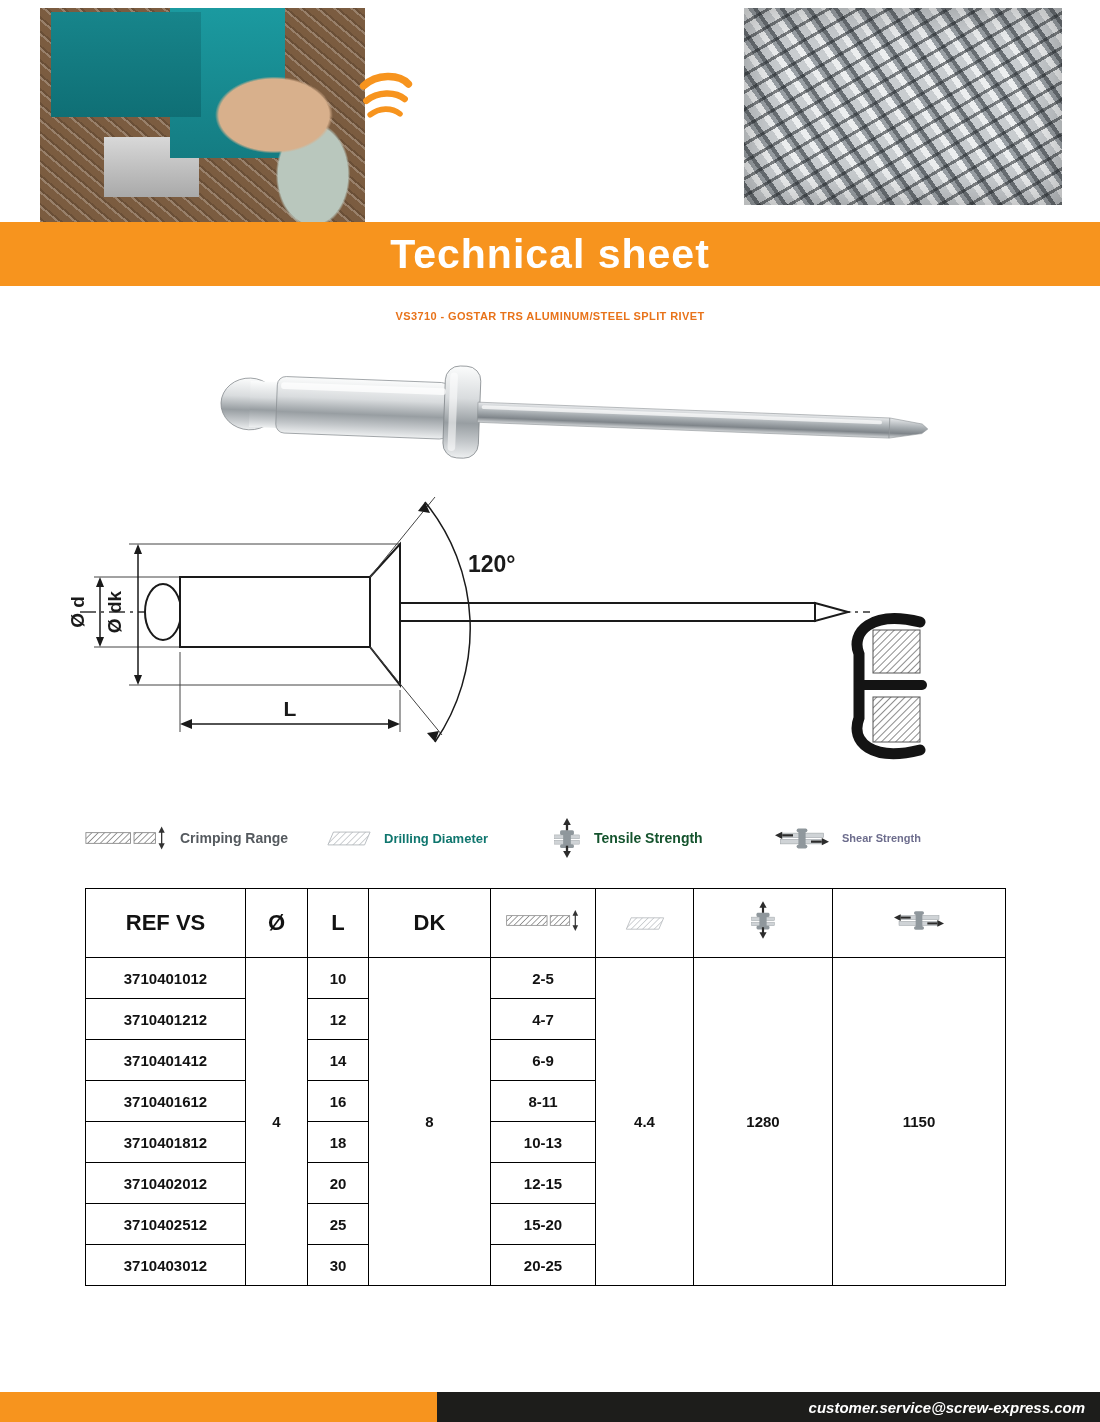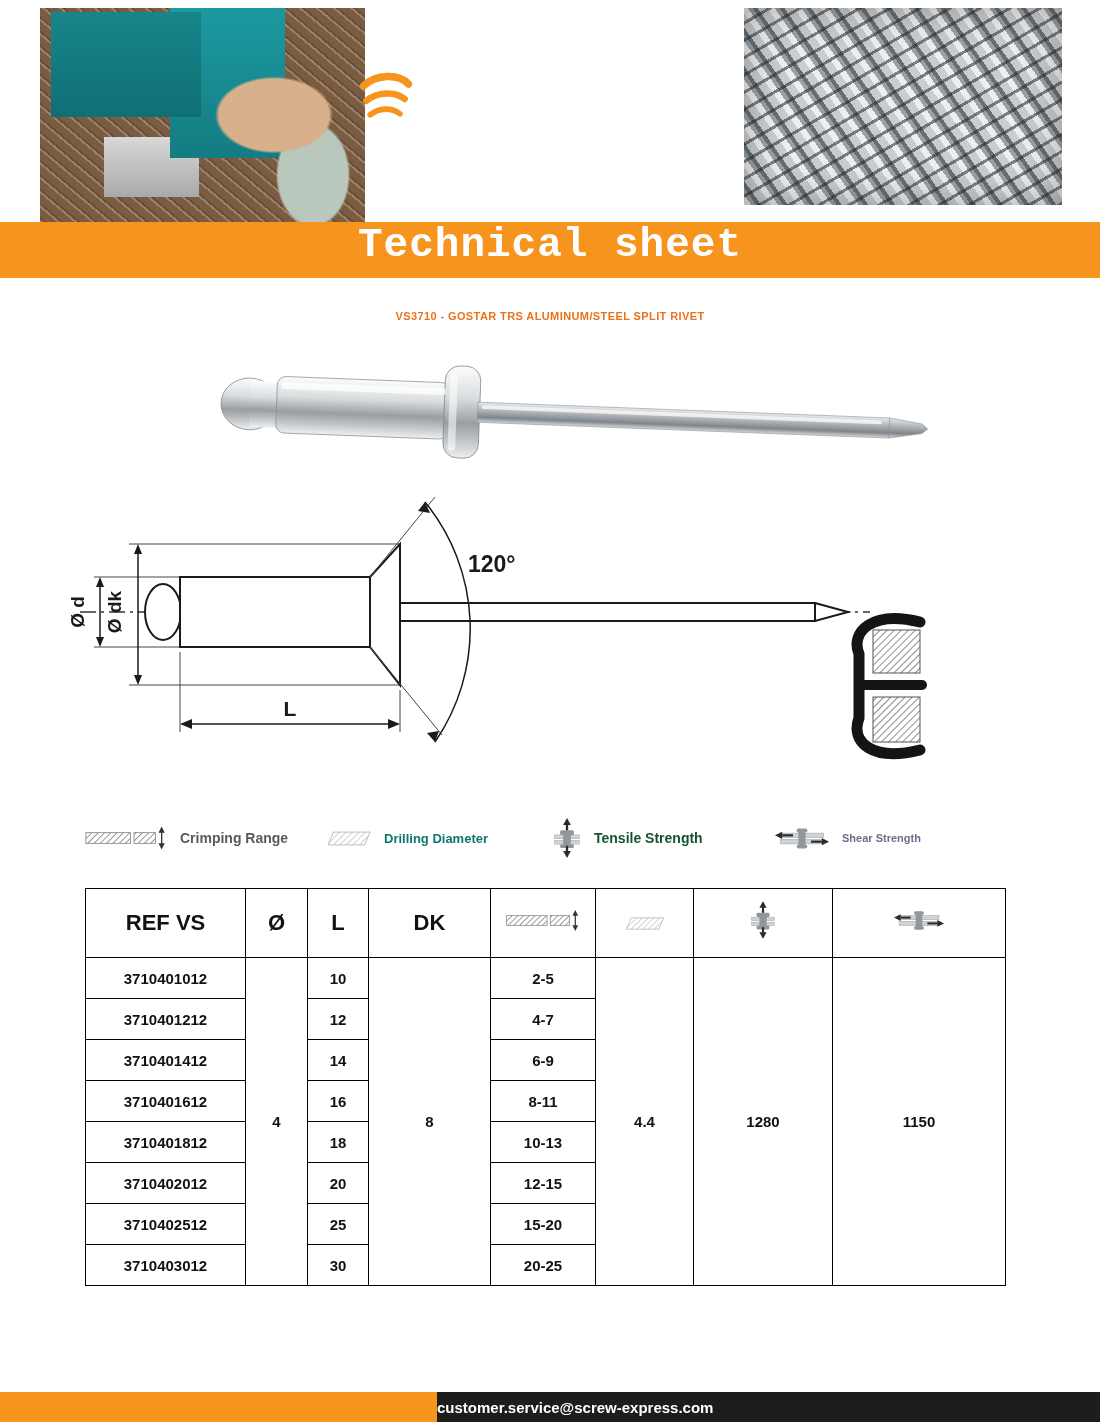--- a/index.html
+++ b/index.html
@@ -23,22 +23,22 @@
     background-image:
       repeating-linear-gradient(-30deg, rgba(35,40,44,.55) 0 3px, rgba(0,0,0,0) 3px 15px),
       repeating-linear-gradient(55deg, #eceeef 0 6px, #9aa0a5 6px 10px, #686e73 10px 14px, #c9cdd0 14px 22px);
     box-shadow:inset 0 0 40px rgba(30,30,30,.35);}
   .logo{position:absolute;left:358px;top:70px;width:390px;display:flex;align-items:center;gap:10px;}
   .logo-text{font-size:39px;line-height:1;white-space:nowrap;}
   .brand-1{color:#55565a;font-weight:bold;}
   .brand-2{color:#F7941E;font-style:italic;font-weight:bold;}
   .brand-3{color:#F7941E;font-style:italic;font-weight:bold;}
 
-  .banner{position:absolute;left:0;top:222px;width:1100px;height:56px;background:#F7941E;
-          display:flex;justify-content:center;font-family:Liberation Mono, monospace;}
+  .banner{position:absolute;left:0;top:222px;width:1100px;height:64px;background:#F7941E;
+          display:flex;align-items:center;justify-content:center;}
   .banner span{color:#ffffff;font-size:41px;font-weight:bold;letter-spacing:1px;}
 
   
   .sheet-title{position:absolute;left:0;top:310px;width:1100px;margin:0;text-align:center;
                color:#E8731A;font-size:11px;font-weight:bold;letter-spacing:.4px;}
 
   
   .rivet-photo{position:absolute;left:195px;top:362px;}
 
   
@@ -60,21 +60,21 @@
       font-weight:bold;color:#121212;padding:0;}
   .spec-table thead th{height:68px;font-size:22px;}
   .spec-table tbody td{height:40px;font-size:15px;text-align:center;}
   .c-ref{width:160px;} .c-dia{width:62px;} .c-len{width:61px;} .c-dk{width:122px;}
   .c-crimp{width:105px;} .c-drill{width:98px;} .c-tens{width:139px;} .c-shear{width:173px;}
 
   
   .footer{position:absolute;left:0;top:1392px;width:1100px;height:30px;display:flex;}
   .footer-orange{width:437px;background:#F7941E;}
   .footer-dark{flex:1;background:#1d1d1b;color:#ffffff;display:flex;align-items:center;
-               padding-right:15px;font-weight:bold;font-size:15px;}
+               justify-content:flex-end;padding-right:15px;font-weight:bold;font-size:15px;font-style:italic;}
 </style>
 </head>
 <body>
 
 <svg width="0" height="0" style="position:absolute" aria-hidden="true">
   <defs>
     <pattern id="hatch" patternUnits="userSpaceOnUse" width="5" height="5" patternTransform="rotate(45)">
       <rect width="5" height="5" fill="#ffffff"></rect>
       <line x1="0" y1="0" x2="0" y2="5" stroke="#6e6e6e" stroke-width="1.6"></line>
     </pattern>

